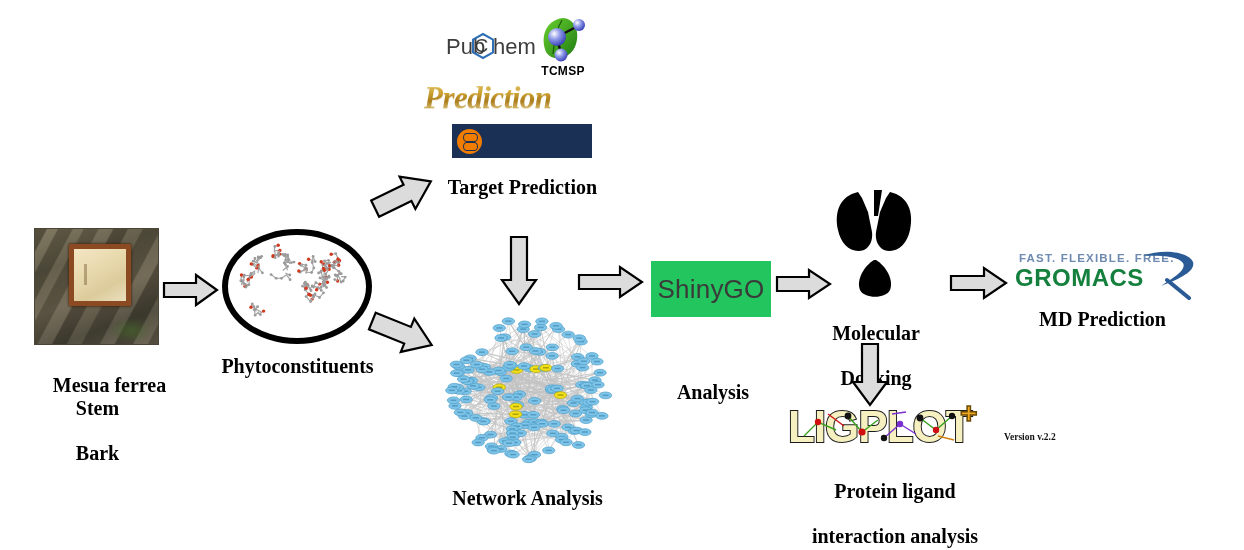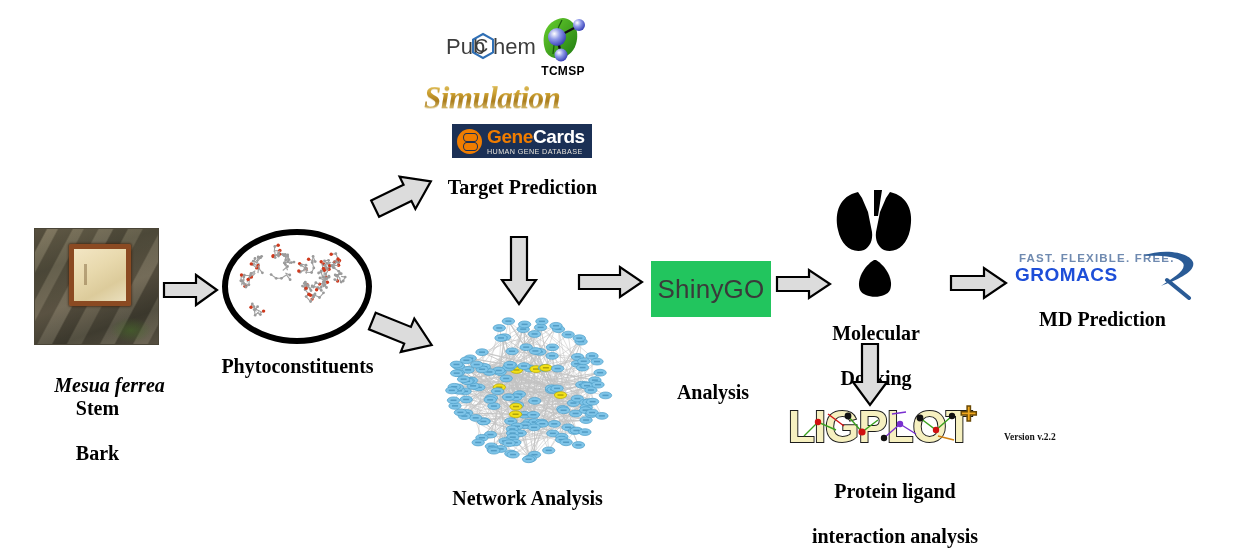--- a/index.html
+++ b/index.html
@@ -81,22 +81,22 @@
   #gromacs-logo { left: 1015px; top: 252px; width: 175px; height: 50px; }
   #gromacs-tag {
     position: absolute; left: 4px; top: 0;
     font-family: "Liberation Sans", sans-serif;
     font-size: 11.5px; letter-spacing: 1.2px;
     color: #6f8ab0; font-weight: bold;
   }
   #gromacs-name {
     position: absolute; left: 0px; top: 12px;
     font-family: "Liberation Sans", sans-serif;
-    font-size: 19px; font-weight: bold; letter-spacing: .5px;
-    color: #1d4ed8;
+    font-size: 24px; font-weight: bold; letter-spacing: .5px;
+    color: #15803d;
   }
 
   
   #ligplot-logo { left: 788px; top: 402px; width: 205px; height: 52px; }
   #ligplot-word {
     position: absolute; left: 0; top: 0;
     font-family: "Liberation Sans", sans-serif;
     font-size: 44px; font-weight: bold; letter-spacing: -1px;
     color: #f6f0c0;
     -webkit-text-stroke: 2px #1c1c1c;
@@ -185,21 +185,21 @@
     margin-top: 2px;
   }
 </style>
 </head>
 <body>
 
 <div class="abs" id="bark-photo">
   <div id="bark-cut"></div>
 </div>
 <div class="label" style="left:10px; top:352px; width:175px; font-size:20px;">
-  <span style="font-style:italic;margin-left:24px;">Mesua ferrea</span>
+  <span style="margin-left:24px;">Mesua ferrea</span>
   <span>Stem</span><br>
   <span>Bark</span>
 </div>
 
 <div class="arrow" style="left:163px; top:273px;">
   <svg width="56" height="34" viewBox="0 0 56 34">
     <polygon points="1,10 33,10 33,2 54,17 33,32 33,24 1,24" fill="#dcdcdc" stroke="#000" stroke-width="2.2" stroke-linejoin="miter"></polygon>
   </svg>
 </div>
 
@@ -565,30 +565,24 @@
     <path d="M30 6 C24 16 22 28 21 40" stroke="#1b5f0d" stroke-width="1.3" fill="none"></path>
     <line x1="25" y1="23" x2="46" y2="12" stroke="#111" stroke-width="2.4"></line>
     <line x1="25" y1="23" x2="29" y2="40" stroke="#111" stroke-width="2.4"></line>
     <circle cx="25" cy="23" r="9" fill="url(#sph)"></circle>
     <circle cx="47" cy="11" r="6" fill="url(#sph)"></circle>
     <circle cx="29" cy="41" r="6.5" fill="url(#sph)"></circle>
   </svg>
   <div id="tcmsp-text">TCMSP</div>
 </div>
 
-<div class="abs" id="pharmmapper-logo">Simulation</div>
+<div class="abs" id="pharmmapper-logo">Prediction</div>
 
 <div class="abs" id="genecards-logo">
   <div id="genecards-icon"></div>
-  <div id="genecards-words">
-    <div id="genecards-main">
-      <span id="gc-gene">Gene</span><span id="gc-cards">Cards</span>
-    </div>
-    <div id="genecards-sub">HUMAN GENE DATABASE</div>
-  </div>
 </div>
 
 <div class="label" style="left:415px; top:176px; width:215px; font-size:20px;">Target Prediction</div>
 
 <div class="arrow" style="left:498px; top:235px;">
   <svg width="42" height="72" viewBox="0 0 42 72">
     <polygon points="13,2 29,2 29,45 38,45 21,69 4,45 13,45" fill="#dcdcdc" stroke="#000" stroke-width="2.2" stroke-linejoin="miter"></polygon>
   </svg>
 </div>
 

